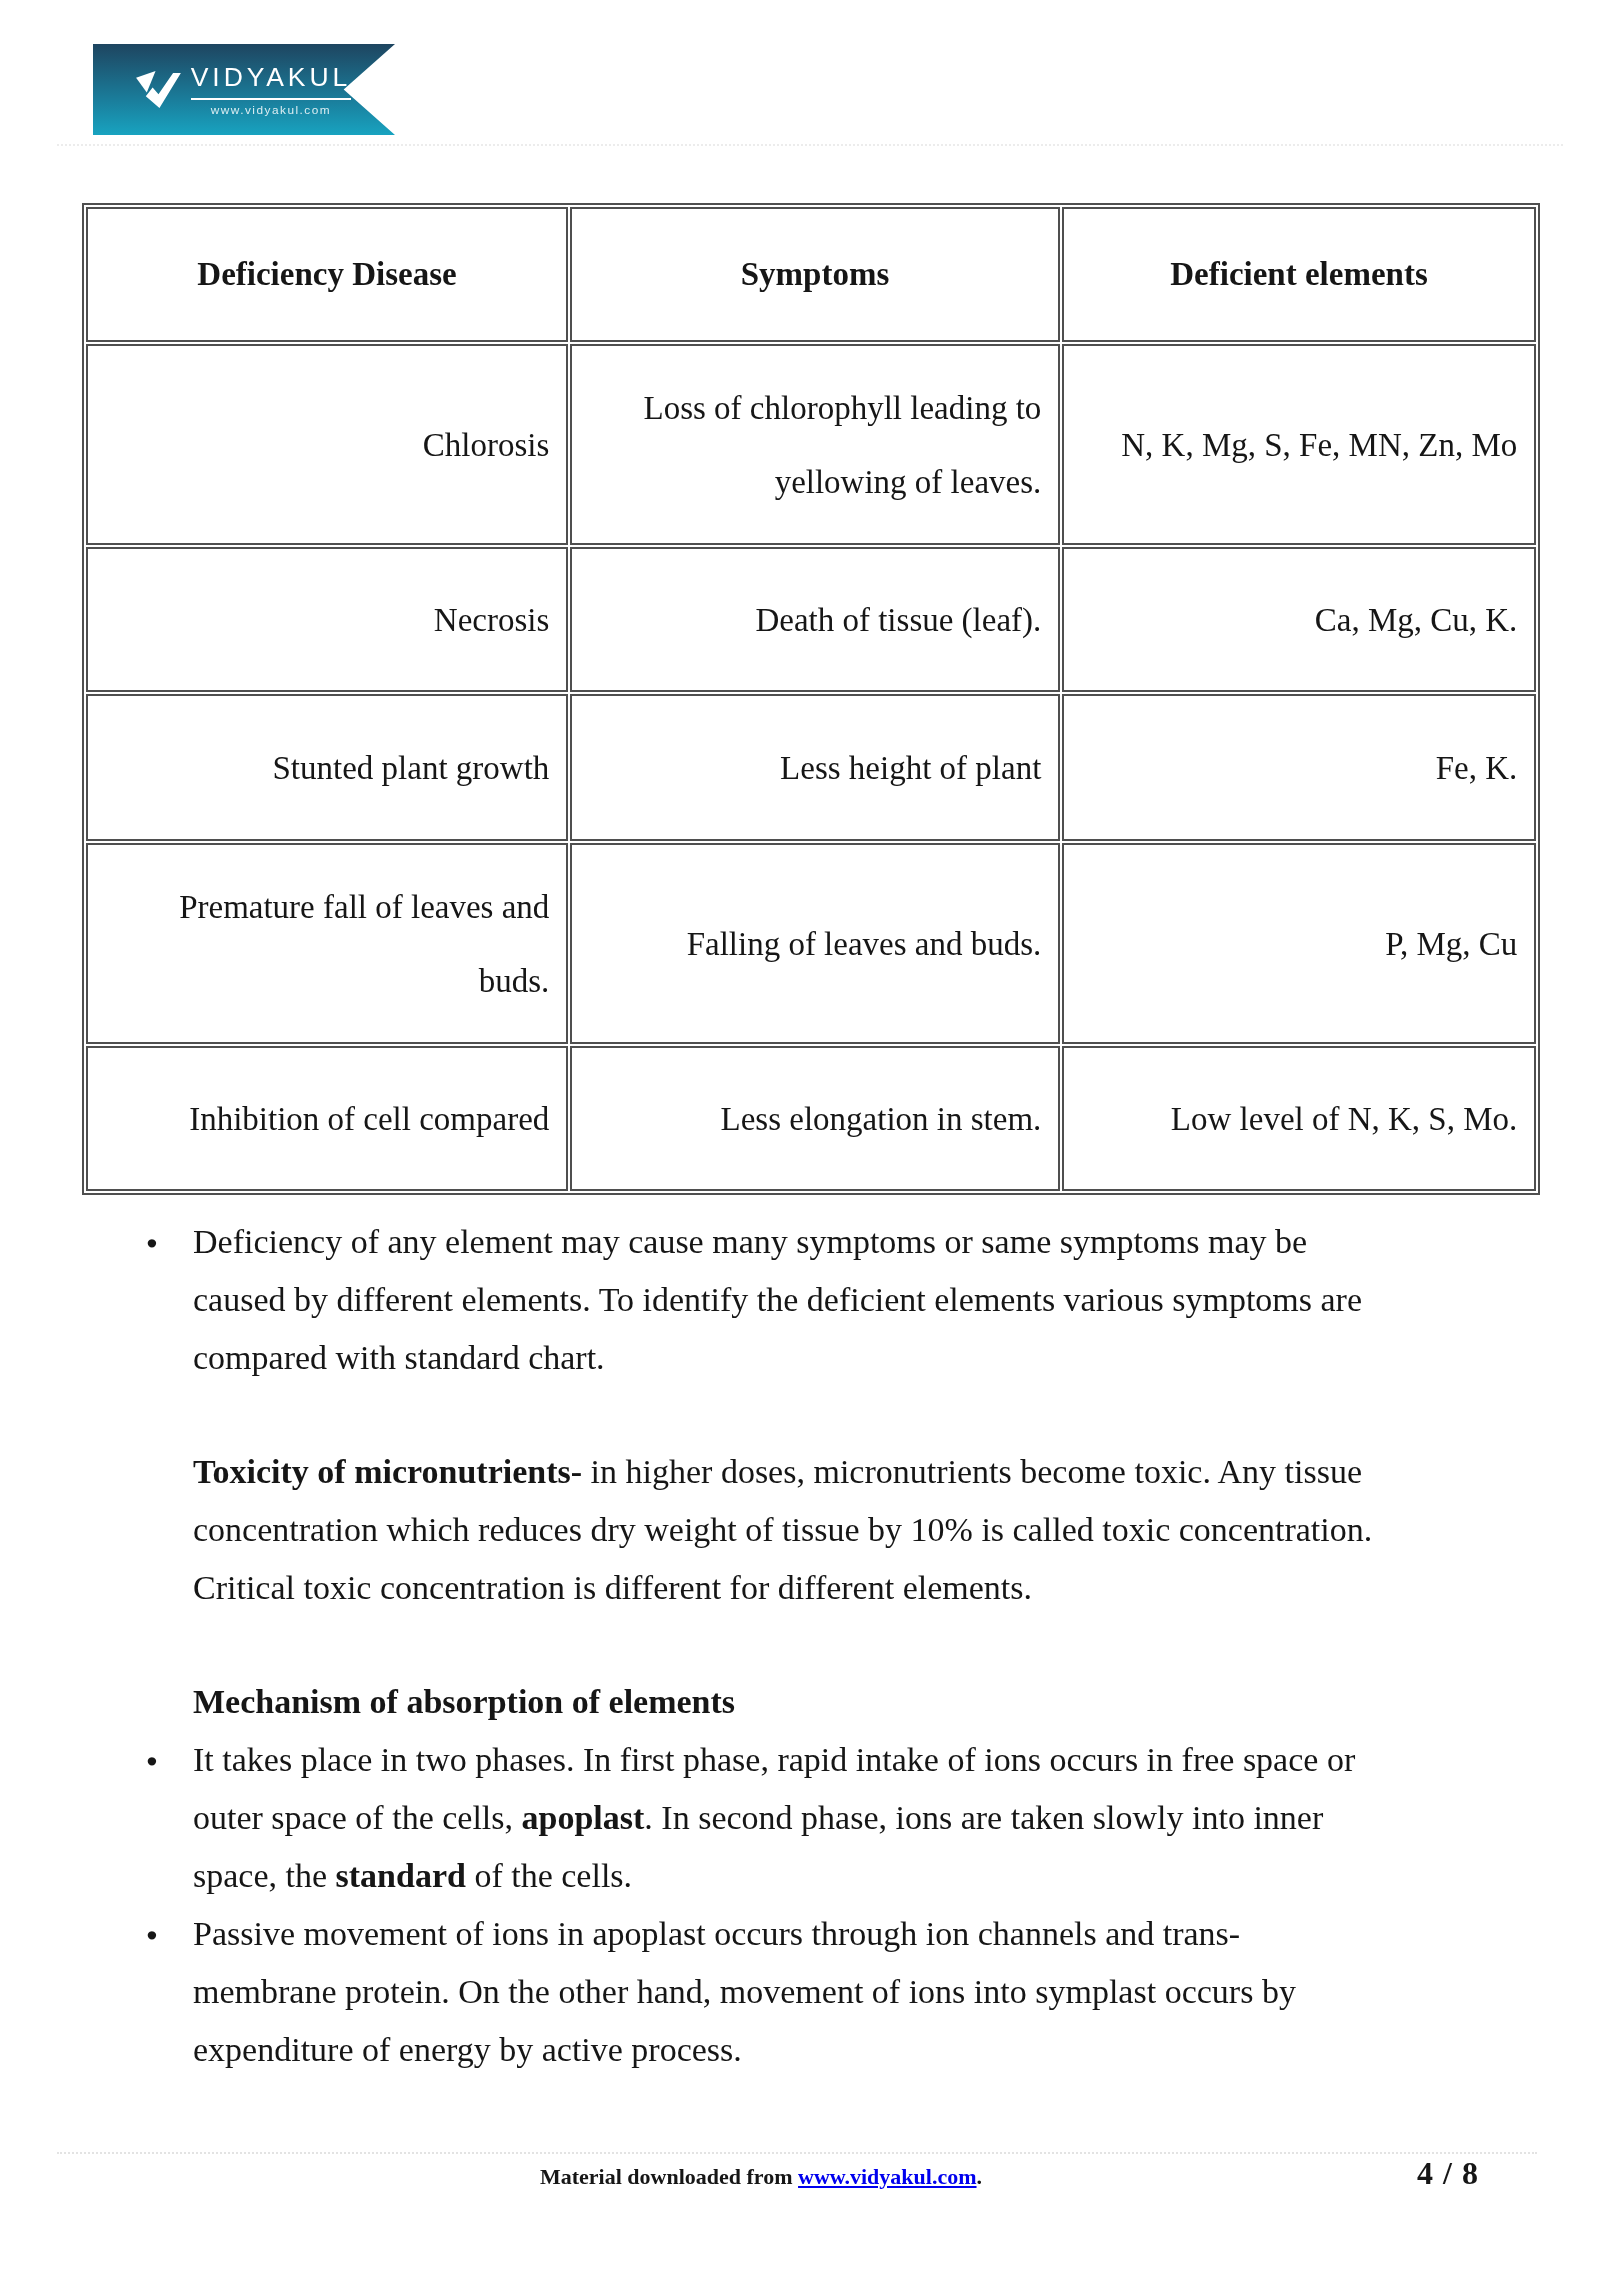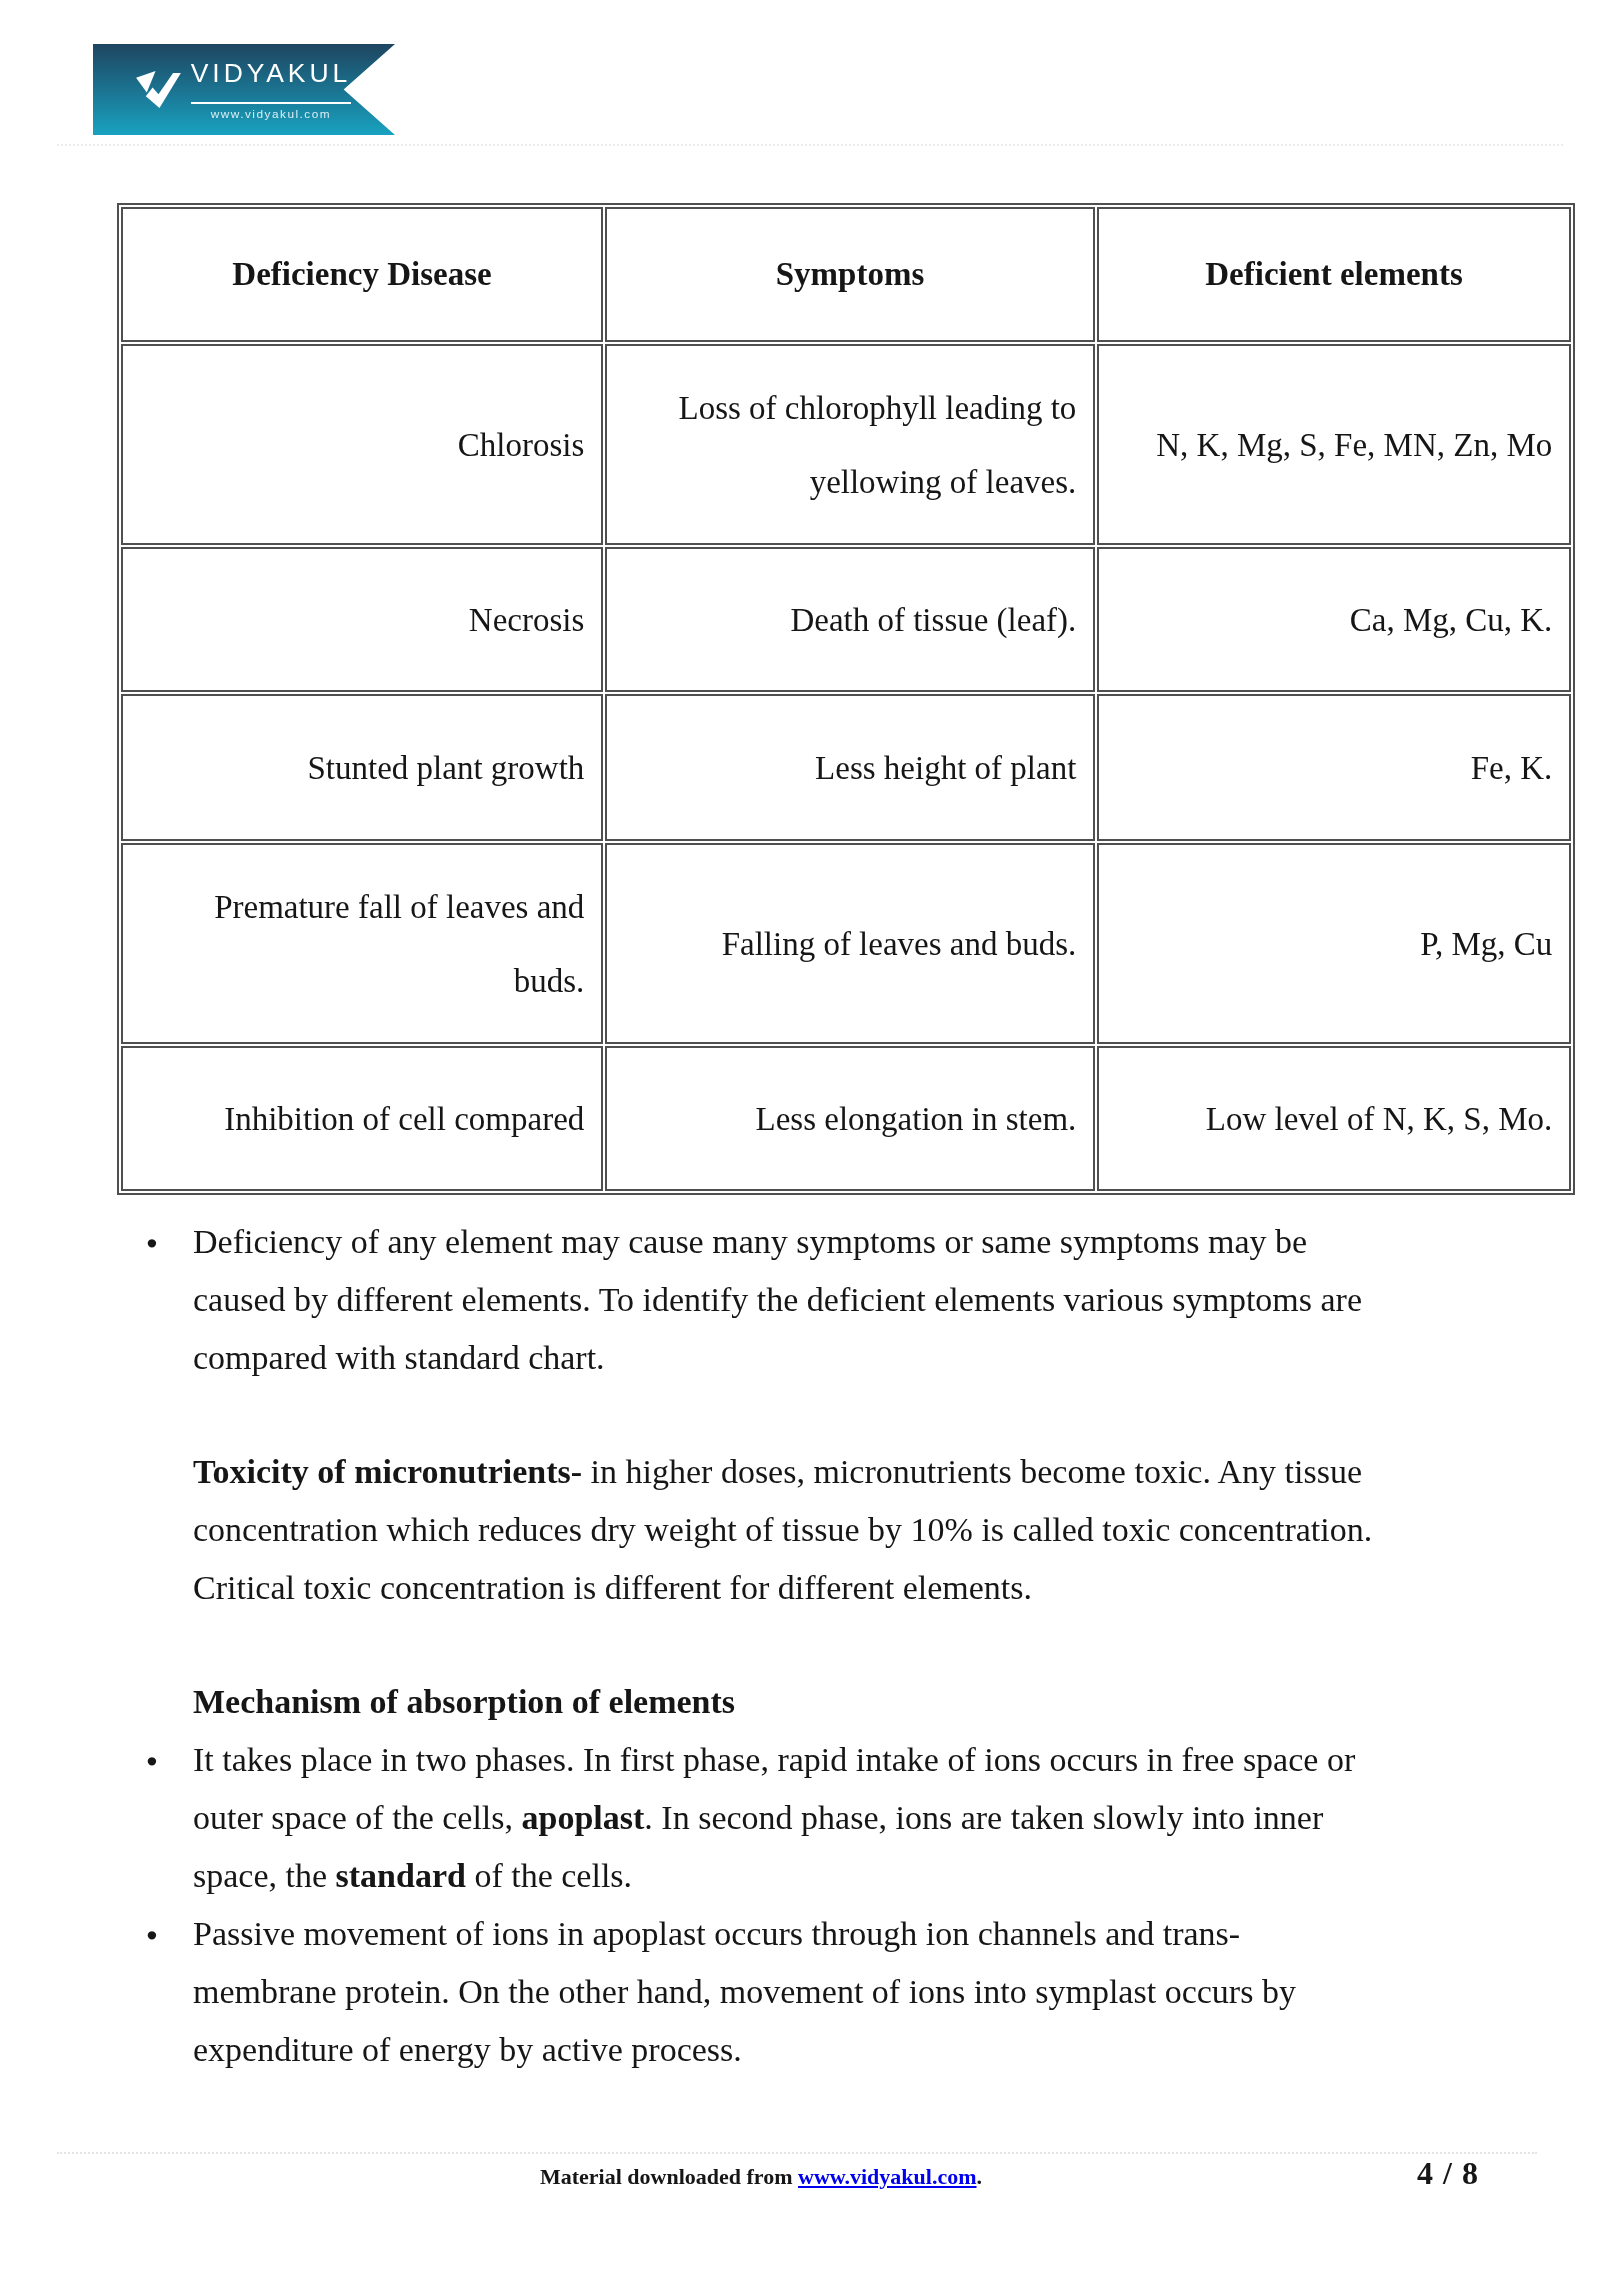--- a/index.html
+++ b/index.html
@@ -20,40 +20,40 @@
     background:linear-gradient(180deg,#1e4560 0%,#1a7e9c 62%,#18a3c0 100%);
     clip-path:polygon(0 0,100% 0,83% 50%,100% 100%,0 100%);
     display:flex; align-items:center;
     padding-left:41px;
   }
   .v-icon { width:47px; height:37px; flex:0 0 auto; }
   .logo-text { display:flex; flex-direction:column; margin-left:9.8px; }
   .logo-title {
     font-family:"Liberation Sans","DejaVu Sans",sans-serif;
     font-size:26.5px; font-weight:400; letter-spacing:3.9px;
-    color:#ffffff; border-bottom:2px solid #ffffff; padding-bottom:13px;
+    color:#ffffff; border-bottom:2px solid #ffffff; padding-bottom:5px;
     white-space:nowrap;
   }
   .logo-sub {
     font-family:"Liberation Sans","DejaVu Sans",sans-serif;
     font-size:11.8px; letter-spacing:1.5px; text-align:center;
     color:rgba(255,255,255,.85); margin-top:2.9px;
   }
   .rule-top {
     position:absolute; left:57px; top:144px; width:1506px;
     border-top:2px dotted #ececec;
   }
 
   
   table.def-table {
     position:absolute; left:82px; top:203px;
     width:1447px;
     border-collapse:separate; border-spacing:2px;
     border:2.9px solid #4f4f4f;
-    table-layout:fixed; background:#ffffff;margin-left:35px;
+    table-layout:fixed; background:#ffffff;
   }
   .def-table th, .def-table td {
     border:2px solid #4f4f4f;
     background:#ffffff;
     vertical-align:middle;
     padding:5.9px 16.7px;
     overflow:hidden;
   }
   .def-table th { font-size:33px; font-weight:bold; text-align:center; line-height:43px; }
   .def-table td { font-size:33px; text-align:right; line-height:74px; }

